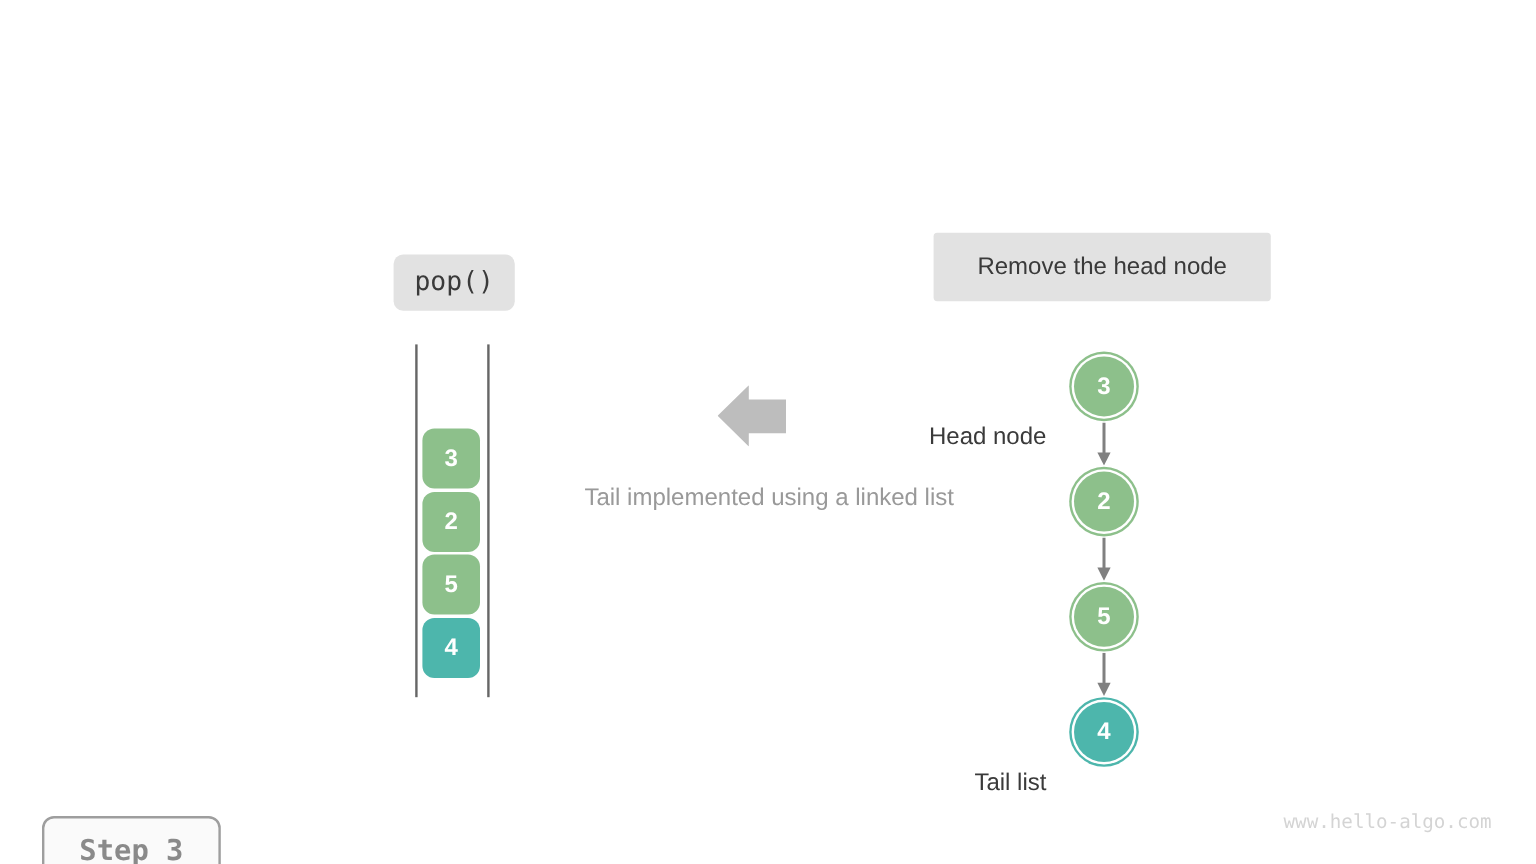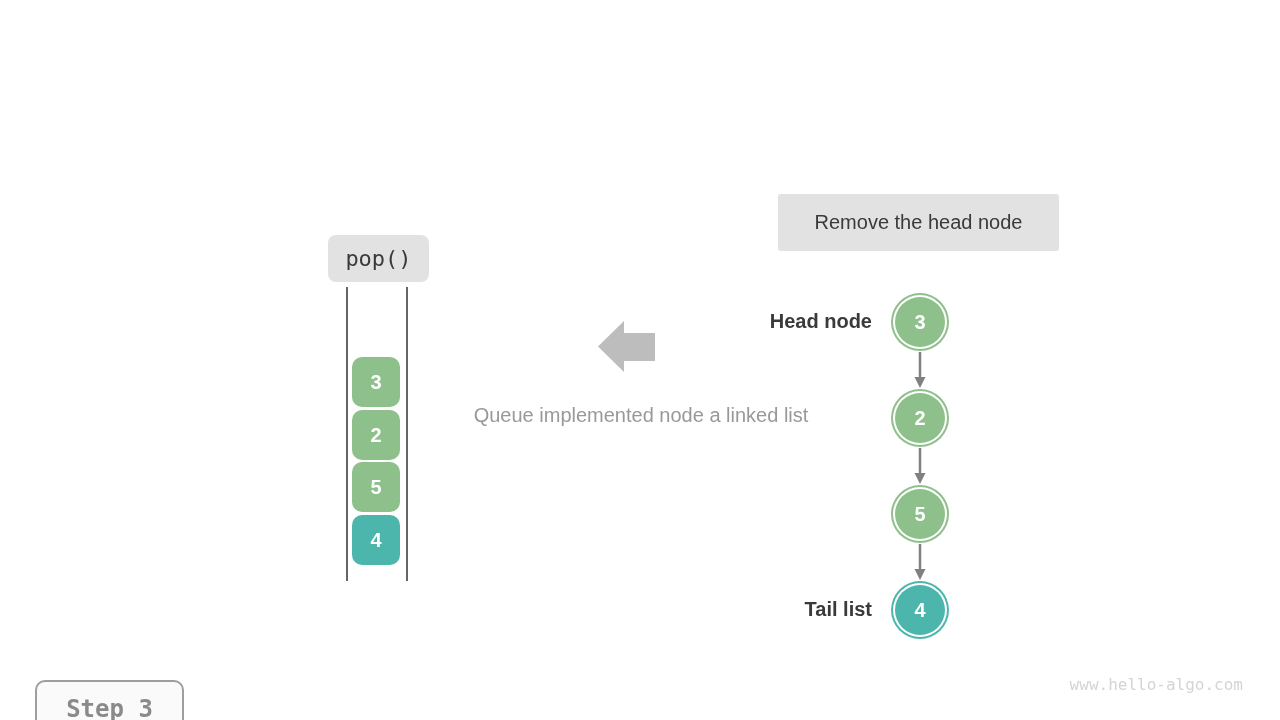--- a/index.html
+++ b/index.html
@@ -19,21 +19,20 @@
     align-items: center;
     justify-content: center;
     color: #3a3a3a;
   }
   .chip.pop {
     left: 328px; top: 212px;
     width: 101px; height: 47px;
     border-radius: 8px;
     font-family: "DejaVu Sans Mono", monospace;
     font-size: 22px;
-    margin-top: 23px;
   }
   .chip.annotation {
     left: 778px; top: 194px;
     width: 281px; height: 57px;
     border-radius: 3px;
     font-size: 20px;
   }
   
   .stack-wall {
     position: absolute;
@@ -110,22 +109,23 @@
   .connector.c1 { top: 448px; }
   .connector.c2 { top: 544px; }
   .connector line   { stroke: #808080; stroke-width: 2.5; }
   .connector polygon{ fill: #808080; }
   .ll-label {
     position: absolute;
     left: 672px;
     width: 200px;
     text-align: right;
     font-size: 20px;
-    font-weight: bold;
+    font-weight: normal;
     color: #3a3a3a;
+    margin-top: 43px;
   }
   .ll-label.head { top: 310px; }
   .ll-label.tail { top: 598px; }
   
   .step-badge {
     position: absolute;
     left: 35px; top: 640px;
     width: 145px; height: 53px;
     background: #fafafa;
     border: 2px solid #9e9e9e;
@@ -172,21 +172,21 @@
     <span>5</span>
   </div>
   <div class="stack-item s3" style="background: rgb(77, 182, 172);">
     <span>4</span>
   </div>
 
   <svg class="big-arrow" viewBox="0 0 57 51" xmlns="http://www.w3.org/2000/svg">
     <polygon points="0,25.5 26,0 26,12 57,12 57,40 26,40 26,51"></polygon>
   </svg>
 
-  <div class="caption">Queue implemented node a linked list</div>
+  <div class="caption">Tail implemented using a linked list</div>
 
   <div class="ll-label head">Head node</div>
   <div class="ll-label tail">Tail list</div>
 
   <div class="ll-node n0" style="background: rgb(141, 192, 139);">
     <div class="ring"></div>
     <div class="core" style="background: rgb(141, 192, 139);">
       <span>3</span>
     </div>
   </div>

